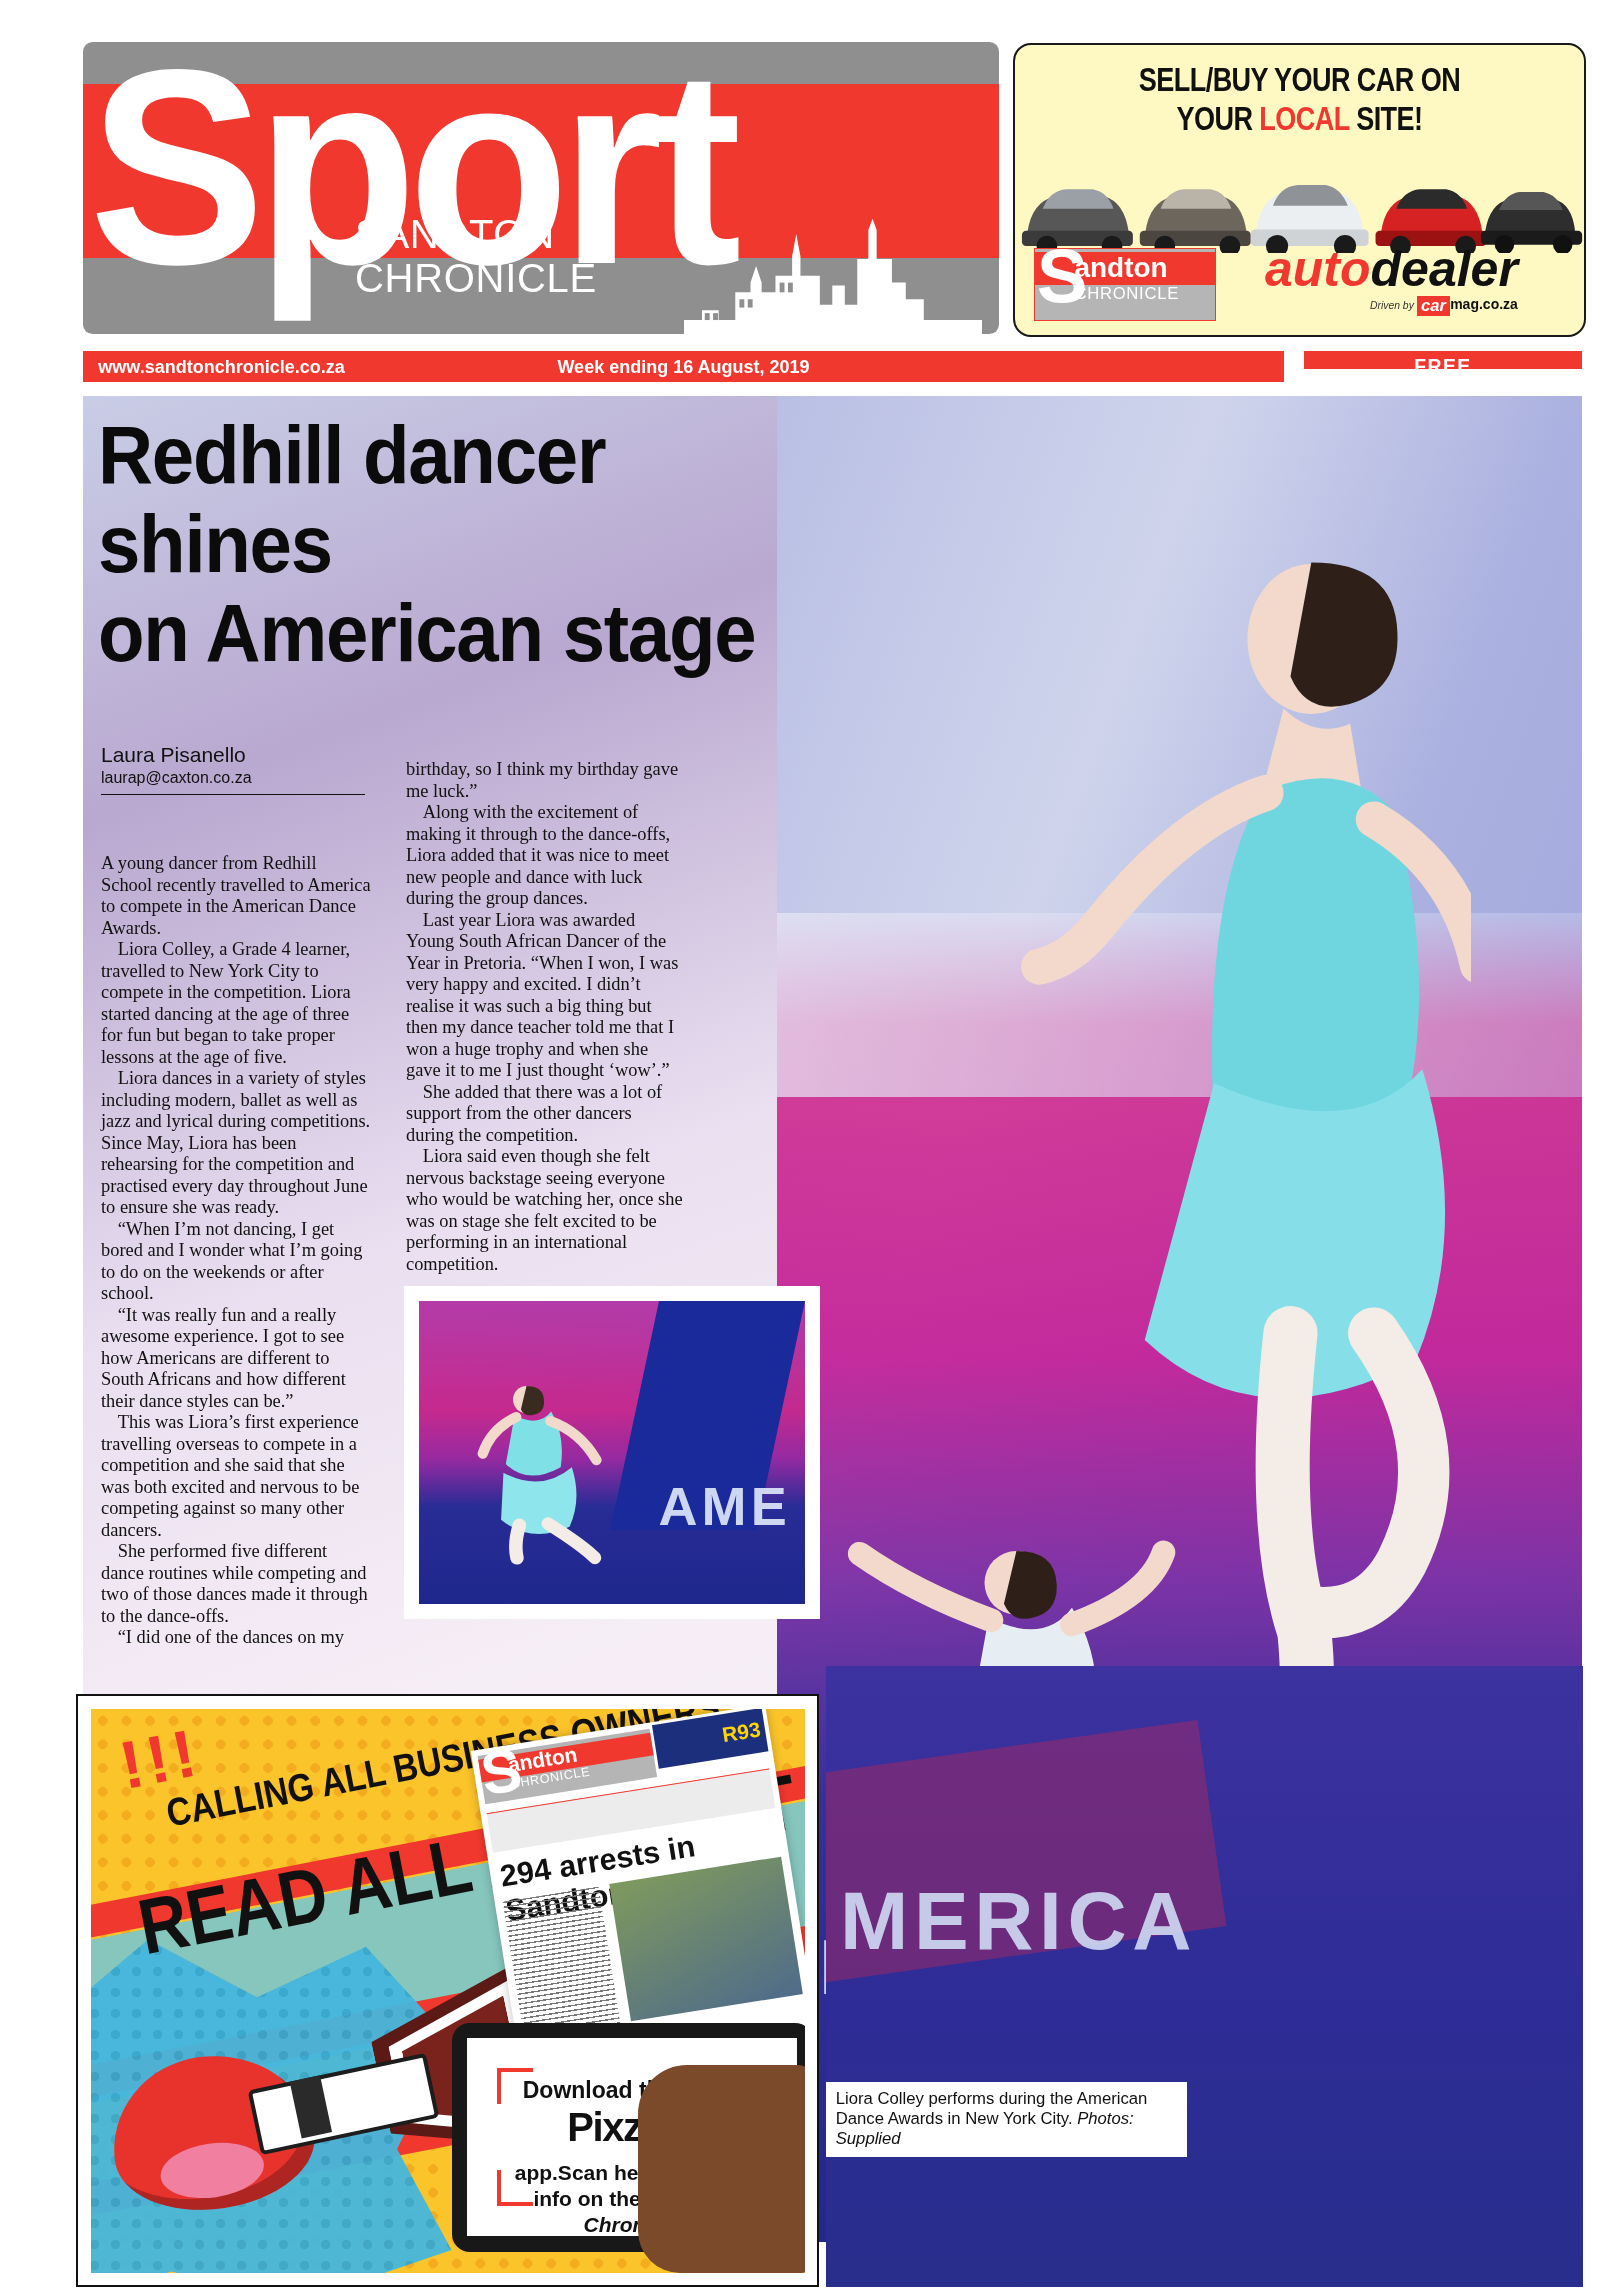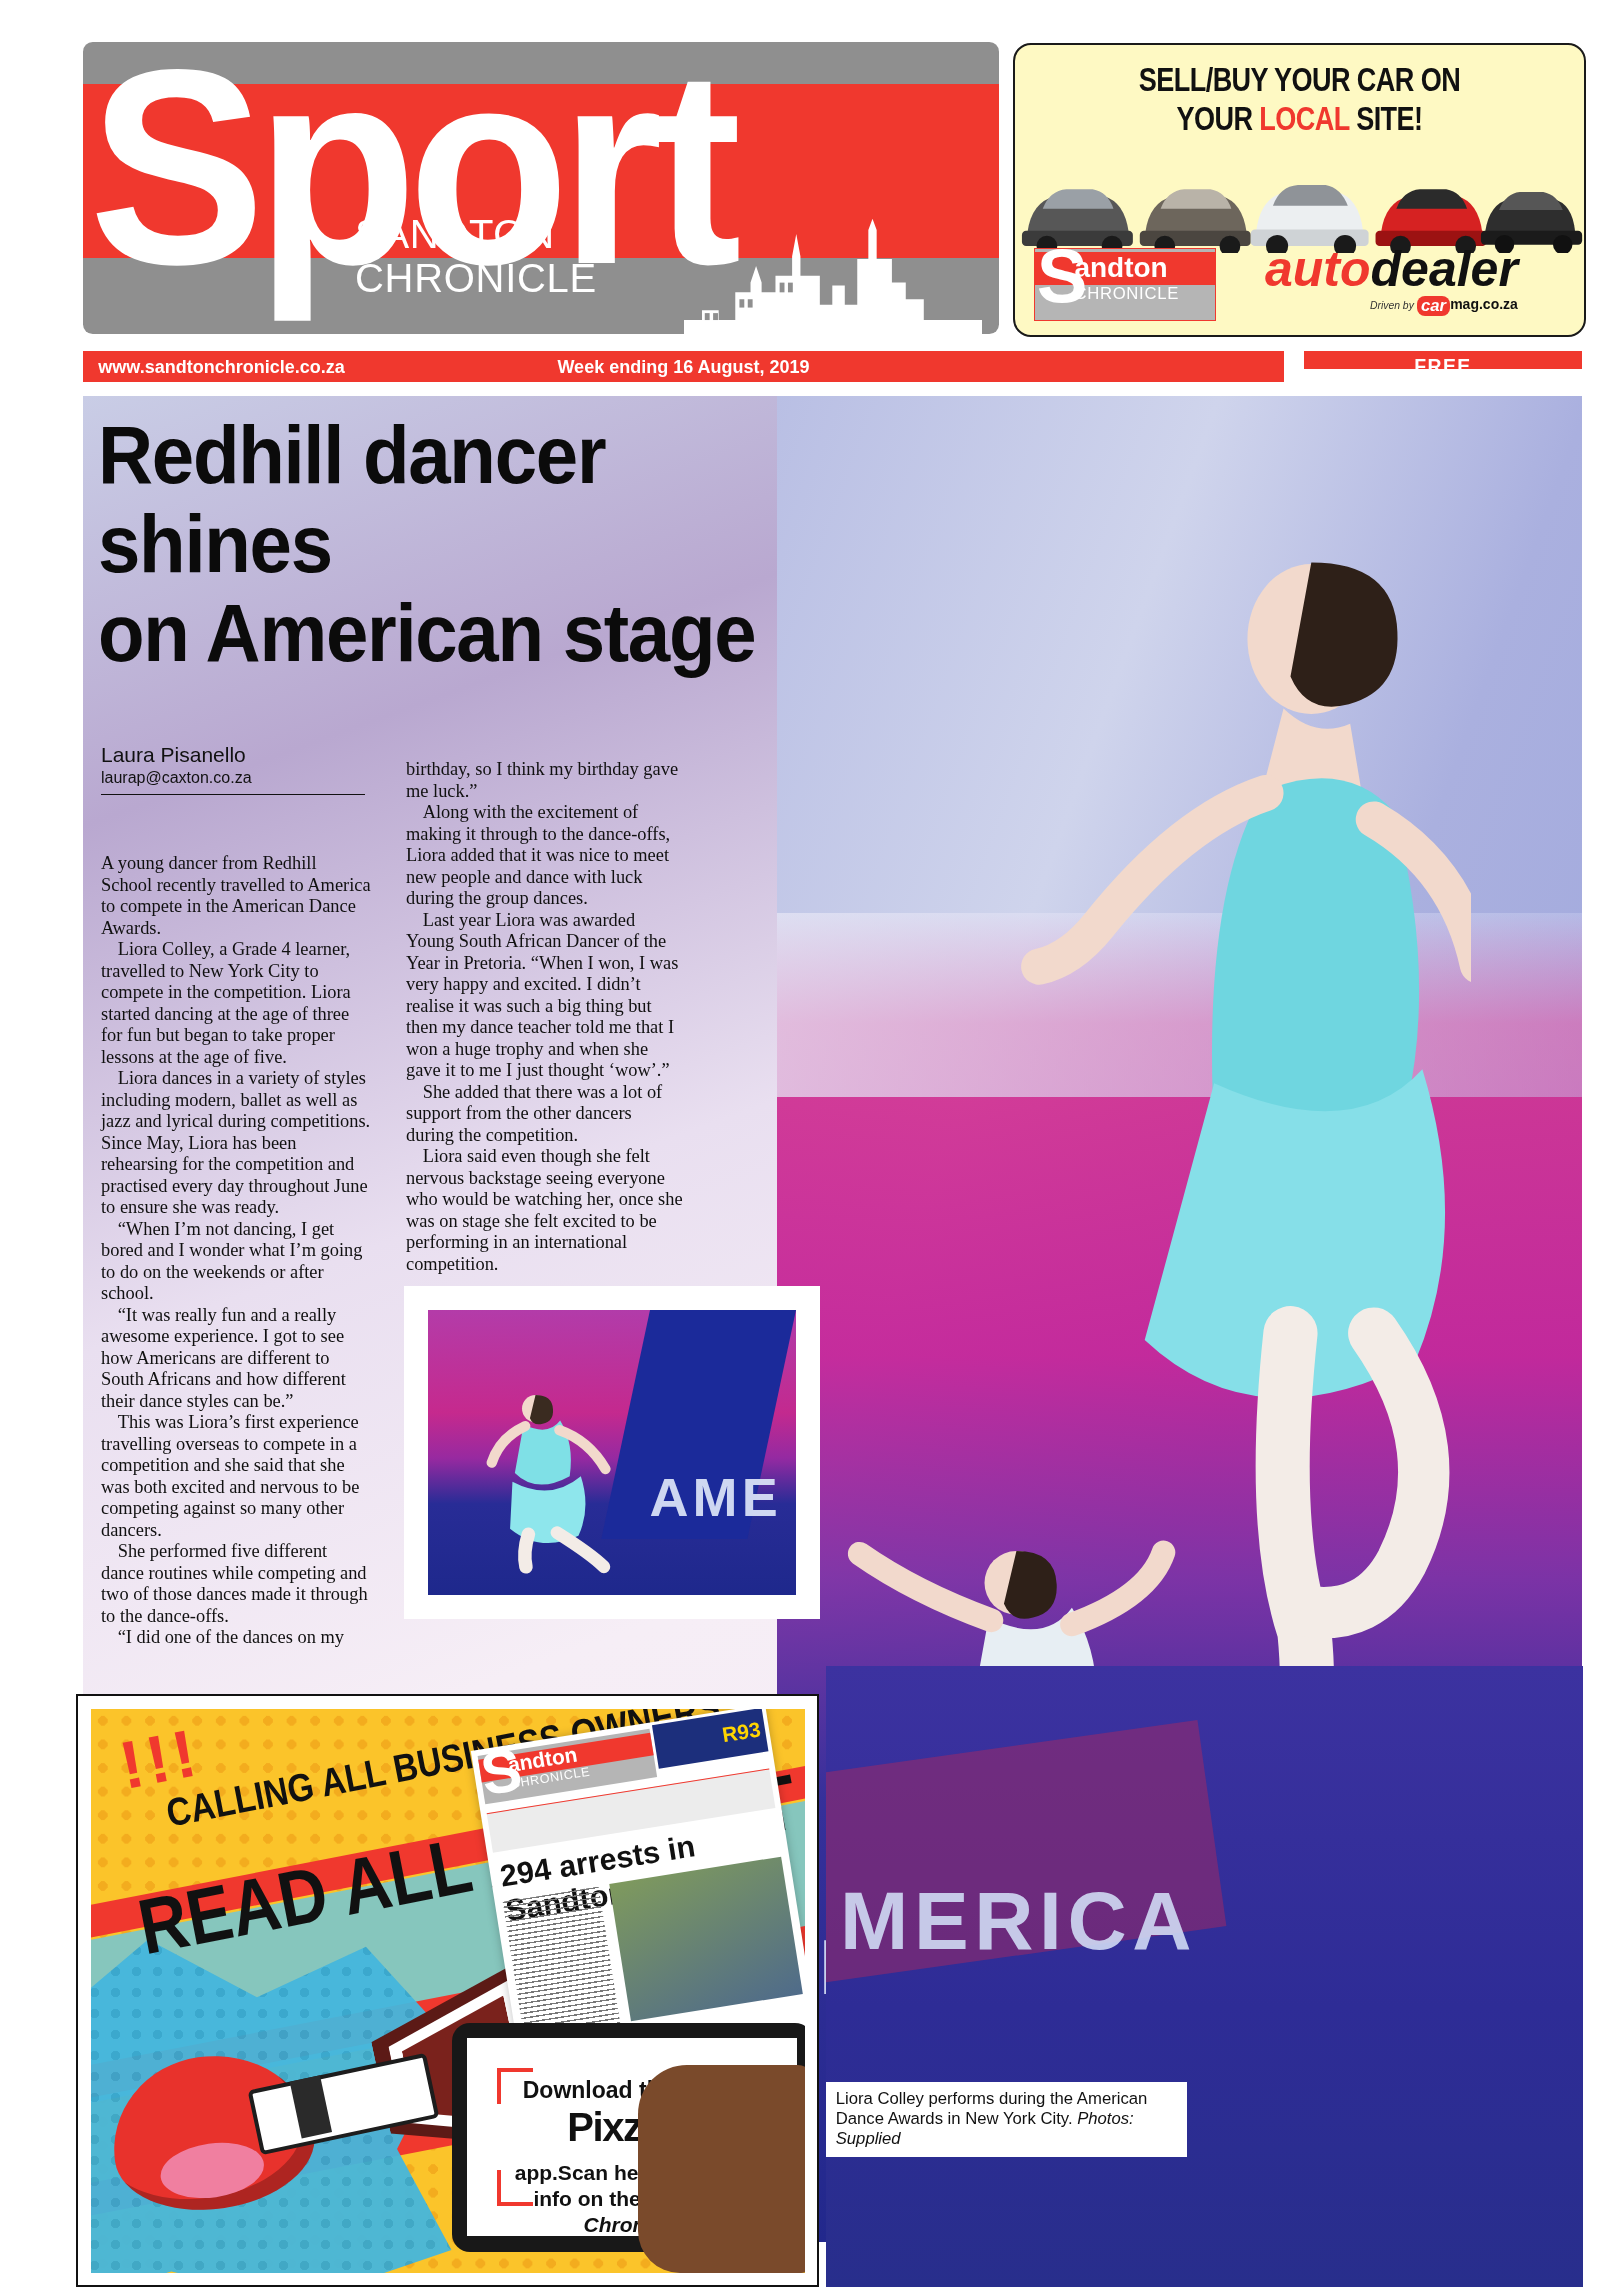--- a/index.html
+++ b/index.html
@@ -54,21 +54,21 @@
   .mini-sandton .mtxt2{position:absolute;left:39px;top:35px;color:#fff;
                       font-family:"Liberation Sans",sans-serif;font-size:16.7px;letter-spacing:0.7px;}
   .autodealer{position:absolute;left:250px;bottom:9.7px;}
   .autodealer .ad1{font-family:"Liberation Sans",sans-serif;font-weight:bold;font-style:italic;
                    font-size:50px;line-height:50px;}
   .autodealer .ad1 .a{color:#f0382e;}
   .autodealer .ad1 .d{color:#111;}
   .autodealer .drv{text-align:right;font-family:"Liberation Sans",sans-serif;font-size:10.4px;
                    font-style:italic;color:#333;margin-top:1.4px;}
   .autodealer .drv .carbox{display:inline-block;background:#f0382e;color:#fff;font-weight:bold;
-                           font-style:italic;padding:0 4.2px;font-size:16.7px;vertical-align:-2.1px;border-radius:8px;}
+                           font-style:italic;padding:0 4.2px;font-size:16.7px;vertical-align:-2.1px;}
   .autodealer .drv .mag{font-weight:bold;font-style:normal;color:#111;font-size:14px;}
 
   
   #article{position:absolute;left:83px;top:396px;width:1499px;height:1846px;
            background:linear-gradient(160deg,#c9cde6 0%,#b9a8d0 18%,#e9dff0 40%,#f6eef6 60%,#f3e8f2 100%);
            overflow:hidden;}
   
   #bigphoto{position:absolute;left:694px;top:0;width:805px;height:1846px;
             background:
               linear-gradient(180deg, rgba(180,186,230,0.0) 0%, rgba(180,186,230,0.0) 28%,
@@ -93,21 +93,21 @@
 
   .col{position:absolute;font-family:"Liberation Serif", serif;font-size:18.4px;
        line-height:21.5px;color:#111;text-align:left;margin-top:30px;}
   .col p{margin:0;text-indent:16.7px;}
   .col p.first{text-indent:0;}
   #col1{left:18px;top:427px;width:271px;}
   #col2{left:323px;top:333px;width:278px;}
 
   
   #inset{position:absolute;left:321px;top:890px;width:416px;height:333px;
-         background:#fff;padding:24px;box-sizing:border-box;}
+         background:#fff;padding:15px;box-sizing:border-box;}
   #inset .ph{width:100%;height:100%;position:relative;overflow:hidden;
         background:
           linear-gradient(180deg, rgba(180,60,170,.9) 0%, rgba(200,40,140,.92) 36%,
                           rgba(150,40,160,.9) 52%, rgba(40,44,150,1) 68%, rgba(30,40,140,1) 100%),
           linear-gradient(120deg,#b0379c,#7c3bb5);}
   #inset .navy{position:absolute;right:0;top:0;width:146px;height:229px;
                background:#1b2a9a;transform:skewX(-12deg);transform-origin:top right;}
   #inset .ame{position:absolute;right:14px;bottom:67px;
         font-family:"Liberation Sans", sans-serif;font-weight:bold;font-size:54px;
         color:rgba(216,224,246,.95);letter-spacing:4.2px;}

